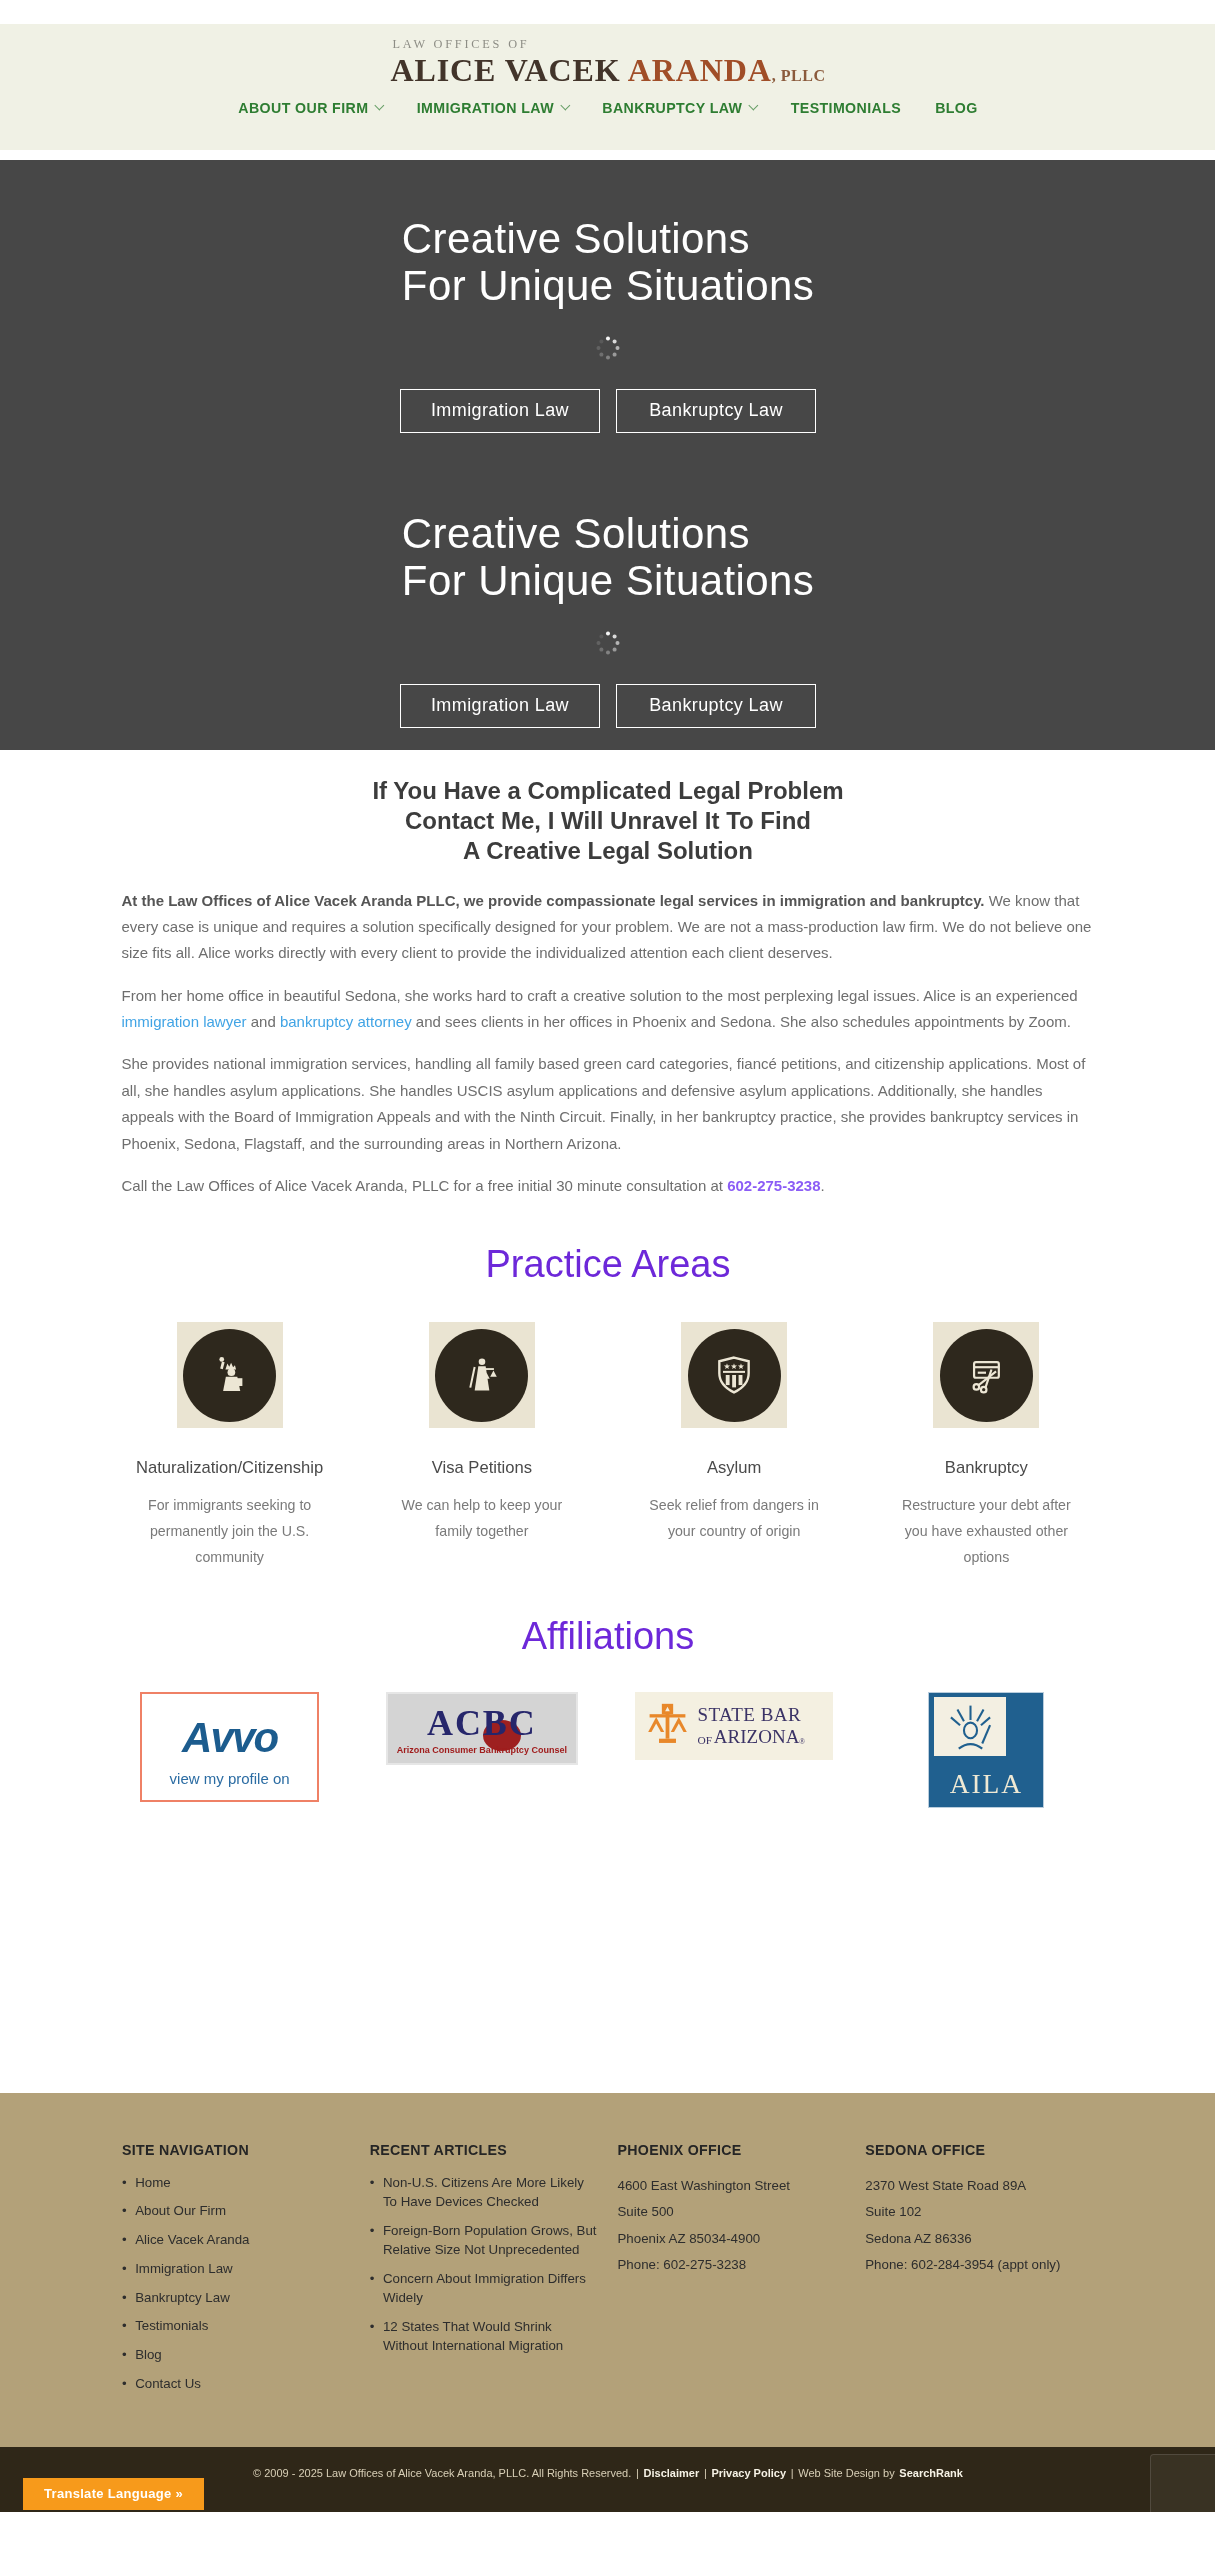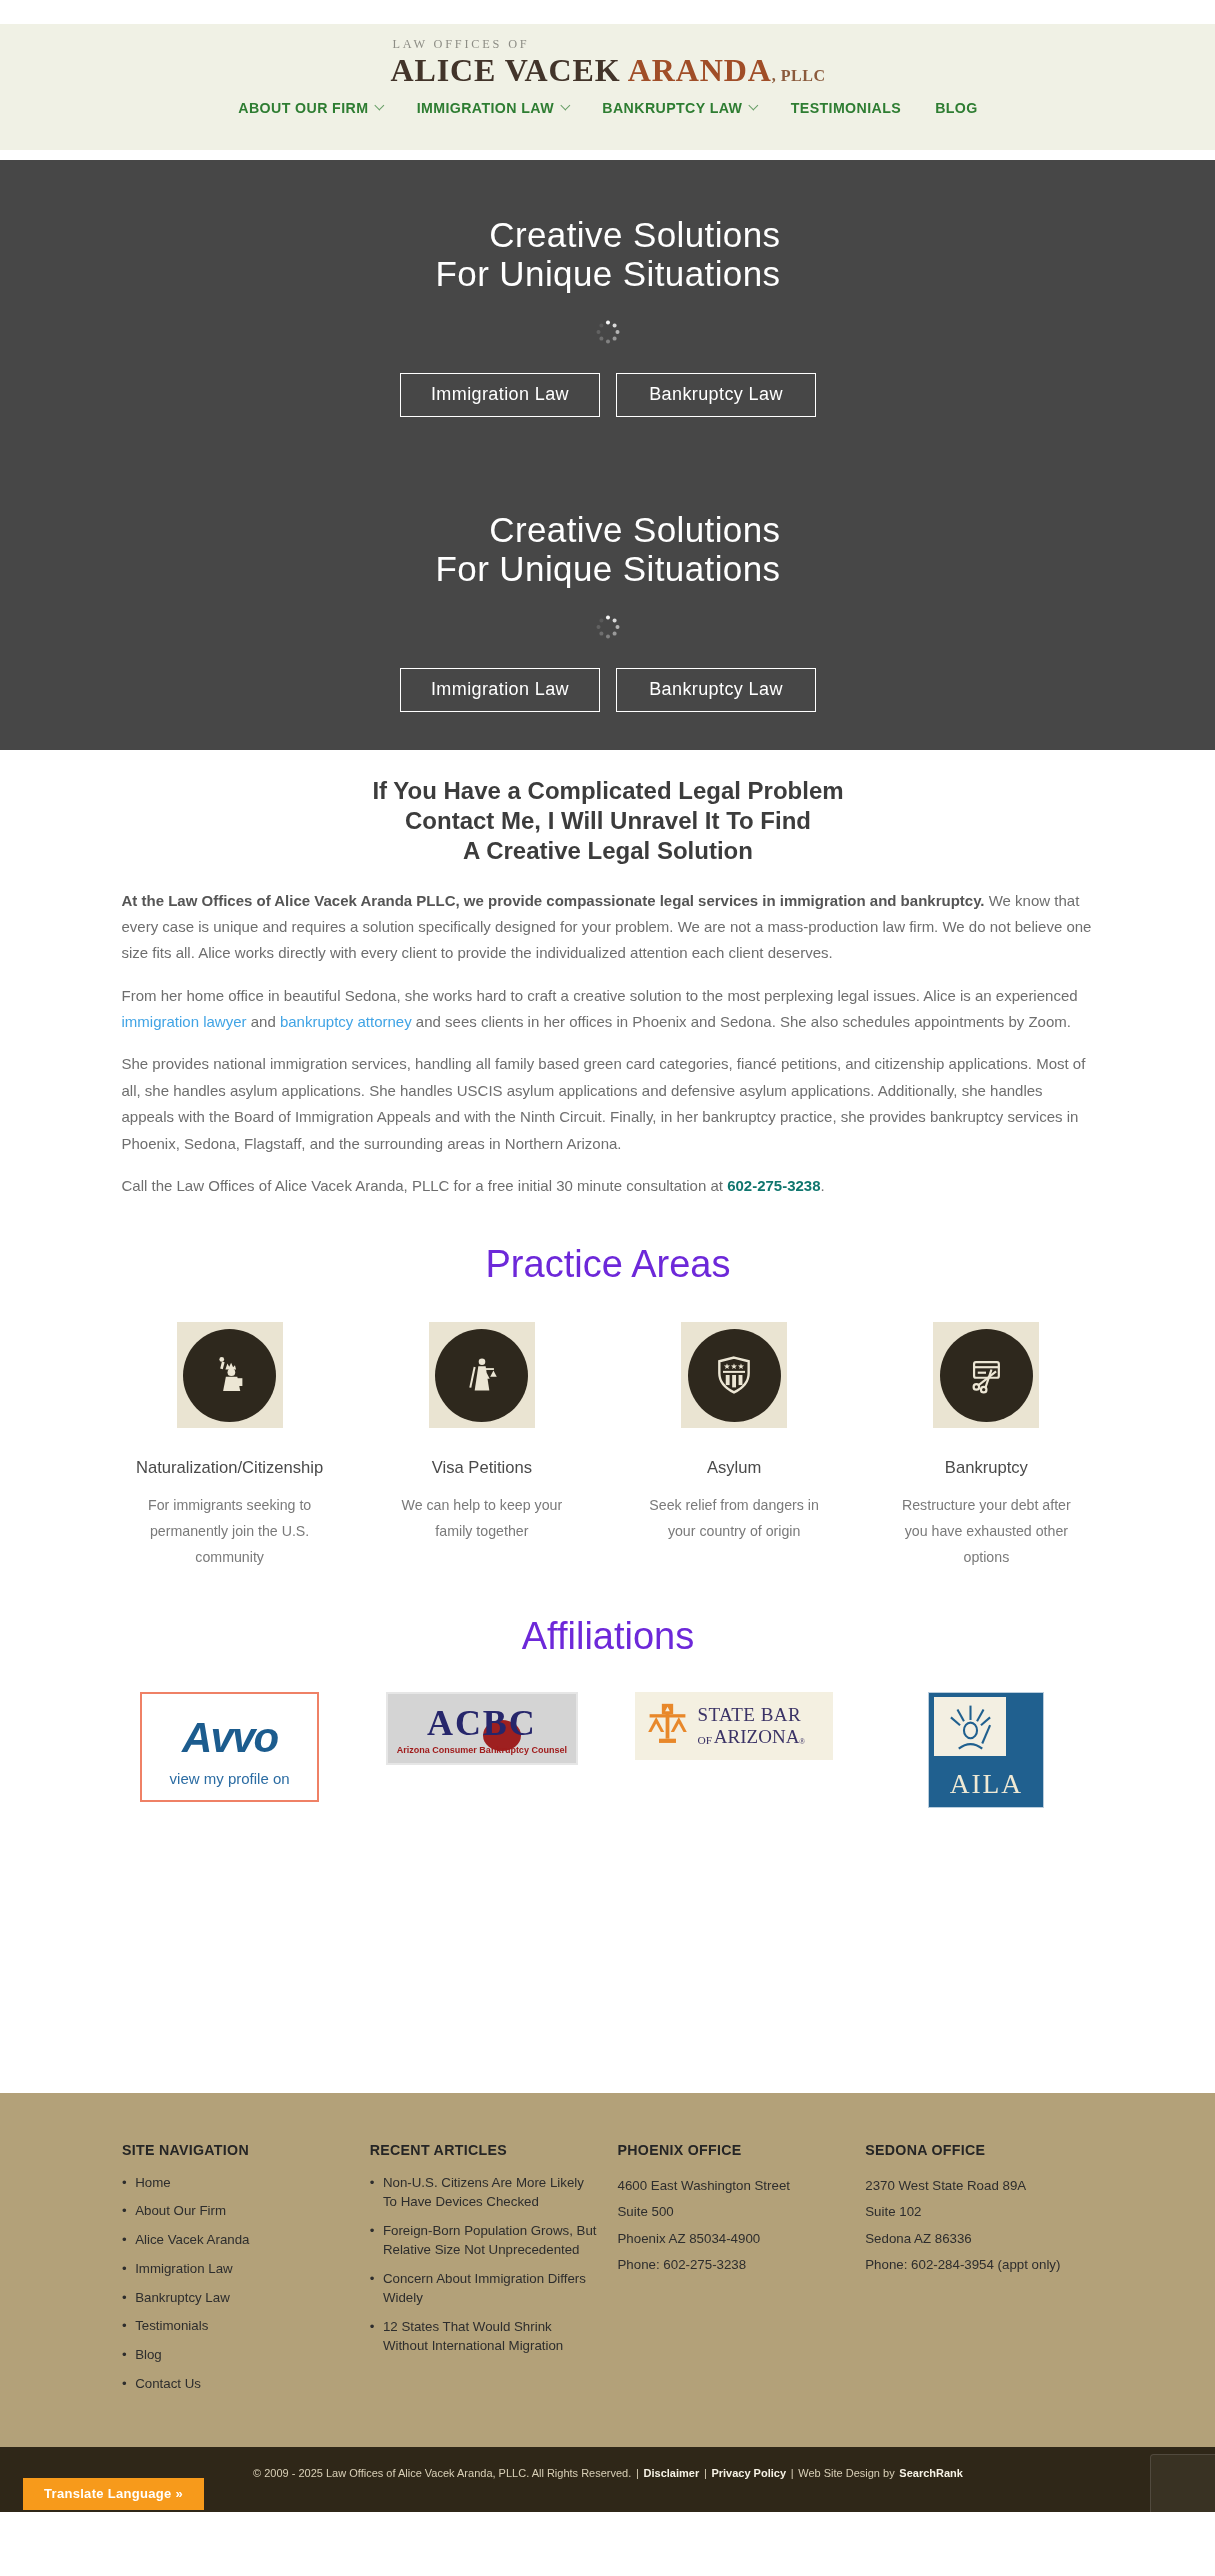--- a/index.html
+++ b/index.html
@@ -20,38 +20,38 @@
   .logo-name .accent{color:#a04e28;}
   .logo-name .suffix{font-size:16px;color:#8a5a3c;letter-spacing:0.5px;text-align:center;}
   .nav{margin-top:13.3px;display:flex;justify-content:center;gap:34px;}
   .nav a{color:#2e7d32;font-size:14.2px;font-weight:bold;letter-spacing:0.4px;text-decoration:none;display:flex;align-items:center;}
   .chev{display:inline-block;width:5.7px;height:5.7px;border-right:1.9px solid currentColor;border-bottom:1.9px solid currentColor;transform:rotate(45deg);margin-left:7.6px;margin-top:-3.8px;opacity:.7;}
   .header-gap{height:9.5px;background:#ffffff;}
 
   
   .hero{background:#474747;}
   .hero-slide{height:295px;box-sizing:border-box;padding-top:55px;display:flex;flex-direction:column;align-items:center;}
-  .hero-title{color:#fff;font-size:35px;font-weight:normal;line-height:1.14;text-align:right;letter-spacing:0.4px;margin:0;}
+  .hero-title{color:#fff;font-size:42px;font-weight:normal;line-height:1.14;text-align:left;letter-spacing:0.4px;margin:0;}
   .spinner-wrap{height:25px;margin:25px 0 28.5px;display:flex;align-items:center;justify-content:center;}
   .spinner{width:3.8px;height:3.8px;border-radius:50%;
     box-shadow:0 -9.5px rgba(255,255,255,.95),6.6px -6.6px rgba(255,255,255,.8),9.5px 0 rgba(255,255,255,.6),
                6.6px 6.6px rgba(255,255,255,.45),0 9.5px rgba(255,255,255,.32),-6.6px 6.6px rgba(255,255,255,.22),
                -9.5px 0 rgba(255,255,255,.15),-6.6px -6.6px rgba(255,255,255,.1);}
   .hero-btns{display:flex;gap:16px;}
   .hero-btn{display:block;min-width:200px;box-sizing:border-box;border:1.9px solid #fff;color:#fff;background:transparent;
     font-size:18px;letter-spacing:0.4px;text-align:center;padding:10.4px 28.5px;text-decoration:none;font-family:"Liberation Sans",sans-serif;}
 
   
   .main{background:#fff;padding:26px 0 285px;}
   .intro-heading{margin:0;text-align:center;font-size:24px;line-height:1.25;font-weight:bold;color:#3c3c3c;}
   .intro{width:973px;margin:22px auto 0;}
   .intro p{margin:0 0 16px;font-size:15px;line-height:1.76;color:#6e6e6e;}
   .intro .lead{font-weight:bold;color:#555555;}
   .intro a.textlink{color:#41a4e5;text-decoration:none;}
-  .intro a.phonelink{color:#0f766e;font-weight:bold;text-decoration:none;}
+  .intro a.phonelink{color:#8b5cf6;font-weight:bold;text-decoration:none;}
 
   .section-title{margin:44px 0 0;text-align:center;font-size:38px;font-weight:normal;color:#6d28d9;}
 
   .cards{width:973px;margin:36px auto 0;display:grid;grid-template-columns:repeat(4,1fr);gap:36px;text-align:center;}
   .tile{width:106px;height:106px;background:#eae4d2;margin:0 auto;display:flex;align-items:center;justify-content:center;}
   .circle{width:93px;height:93px;border-radius:50%;background:#2e281d;display:flex;align-items:center;justify-content:center;}
   .card-title{margin:28.5px auto 0;font-size:16.6px;color:#4a4a4a;line-height:1.3;max-width:199px;overflow-wrap:anywhere;}
   .card-desc{margin:13.3px auto 0;font-size:14.2px;color:#7a7a7a;line-height:1.85;max-width:195px;}
 
   .badges{width:973px;margin:34px auto 0;display:grid;grid-template-columns:repeat(4,1fr);gap:36px;}

